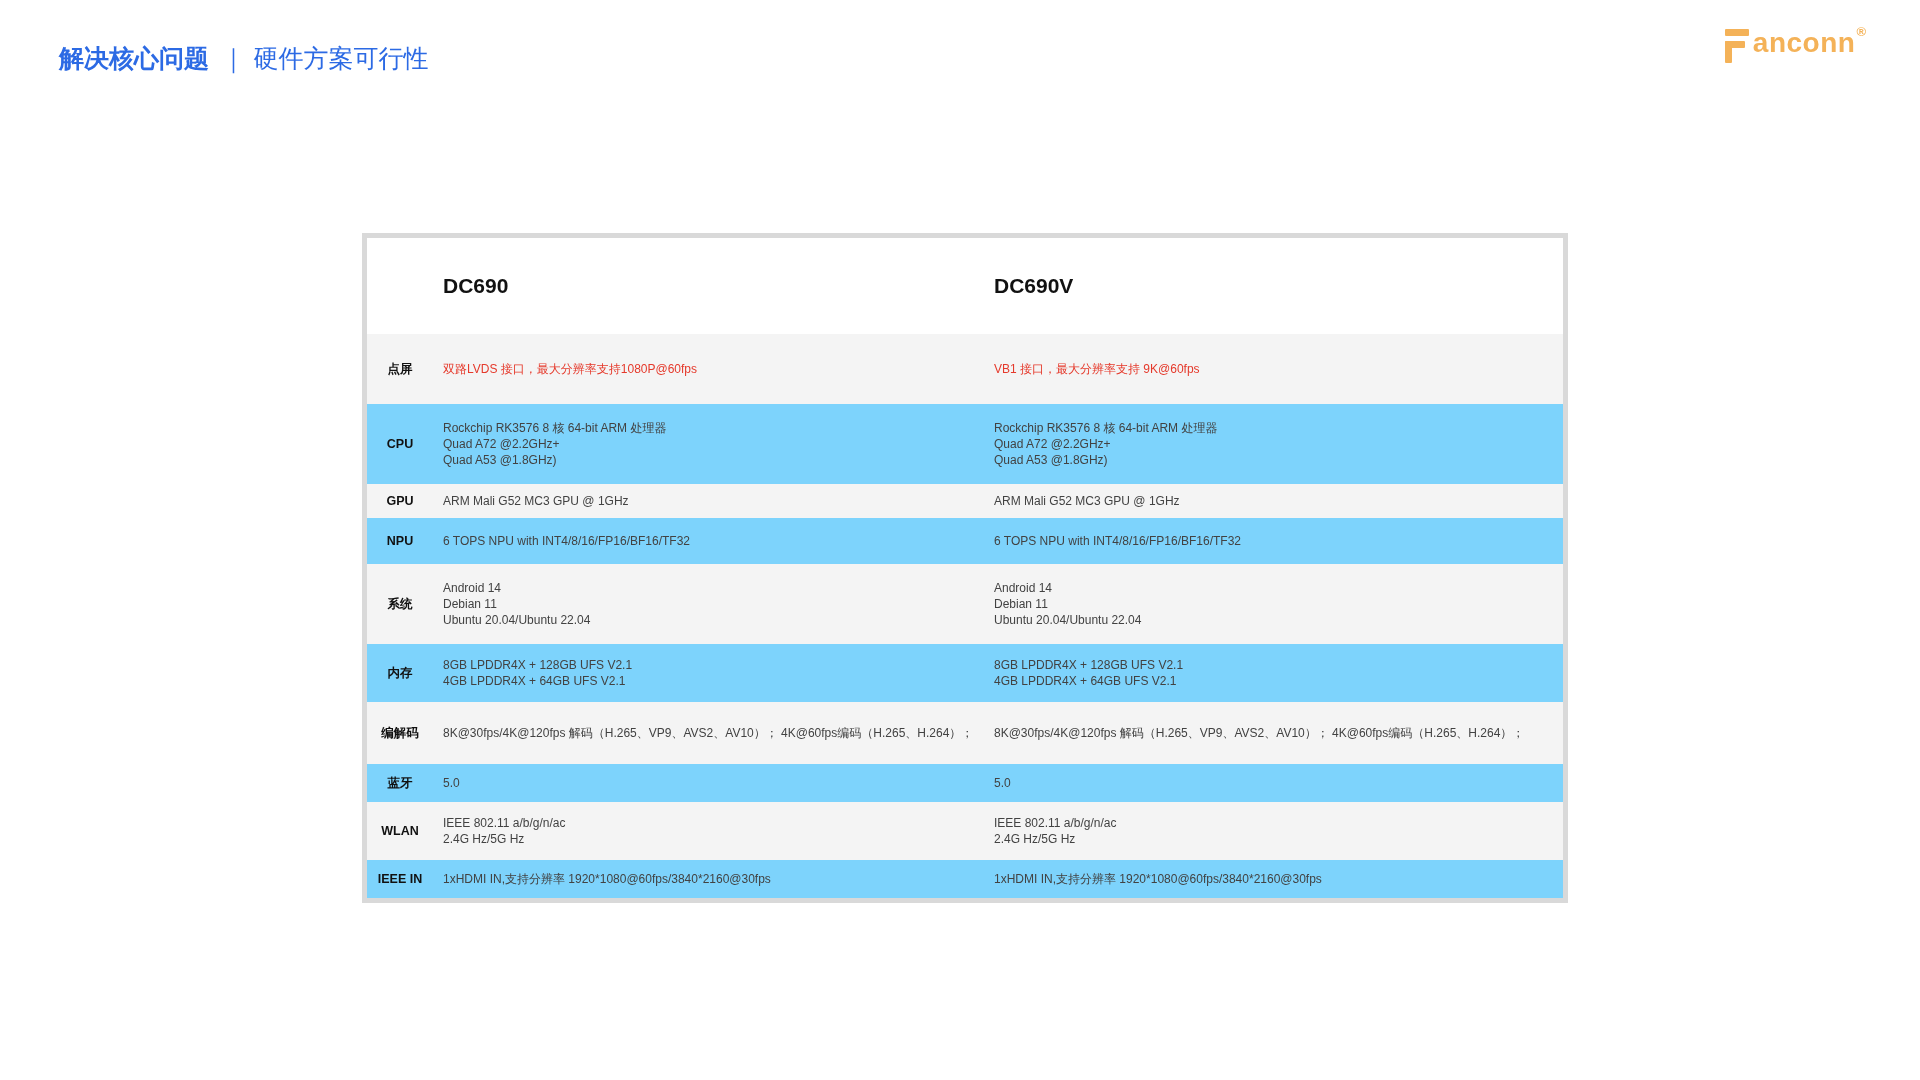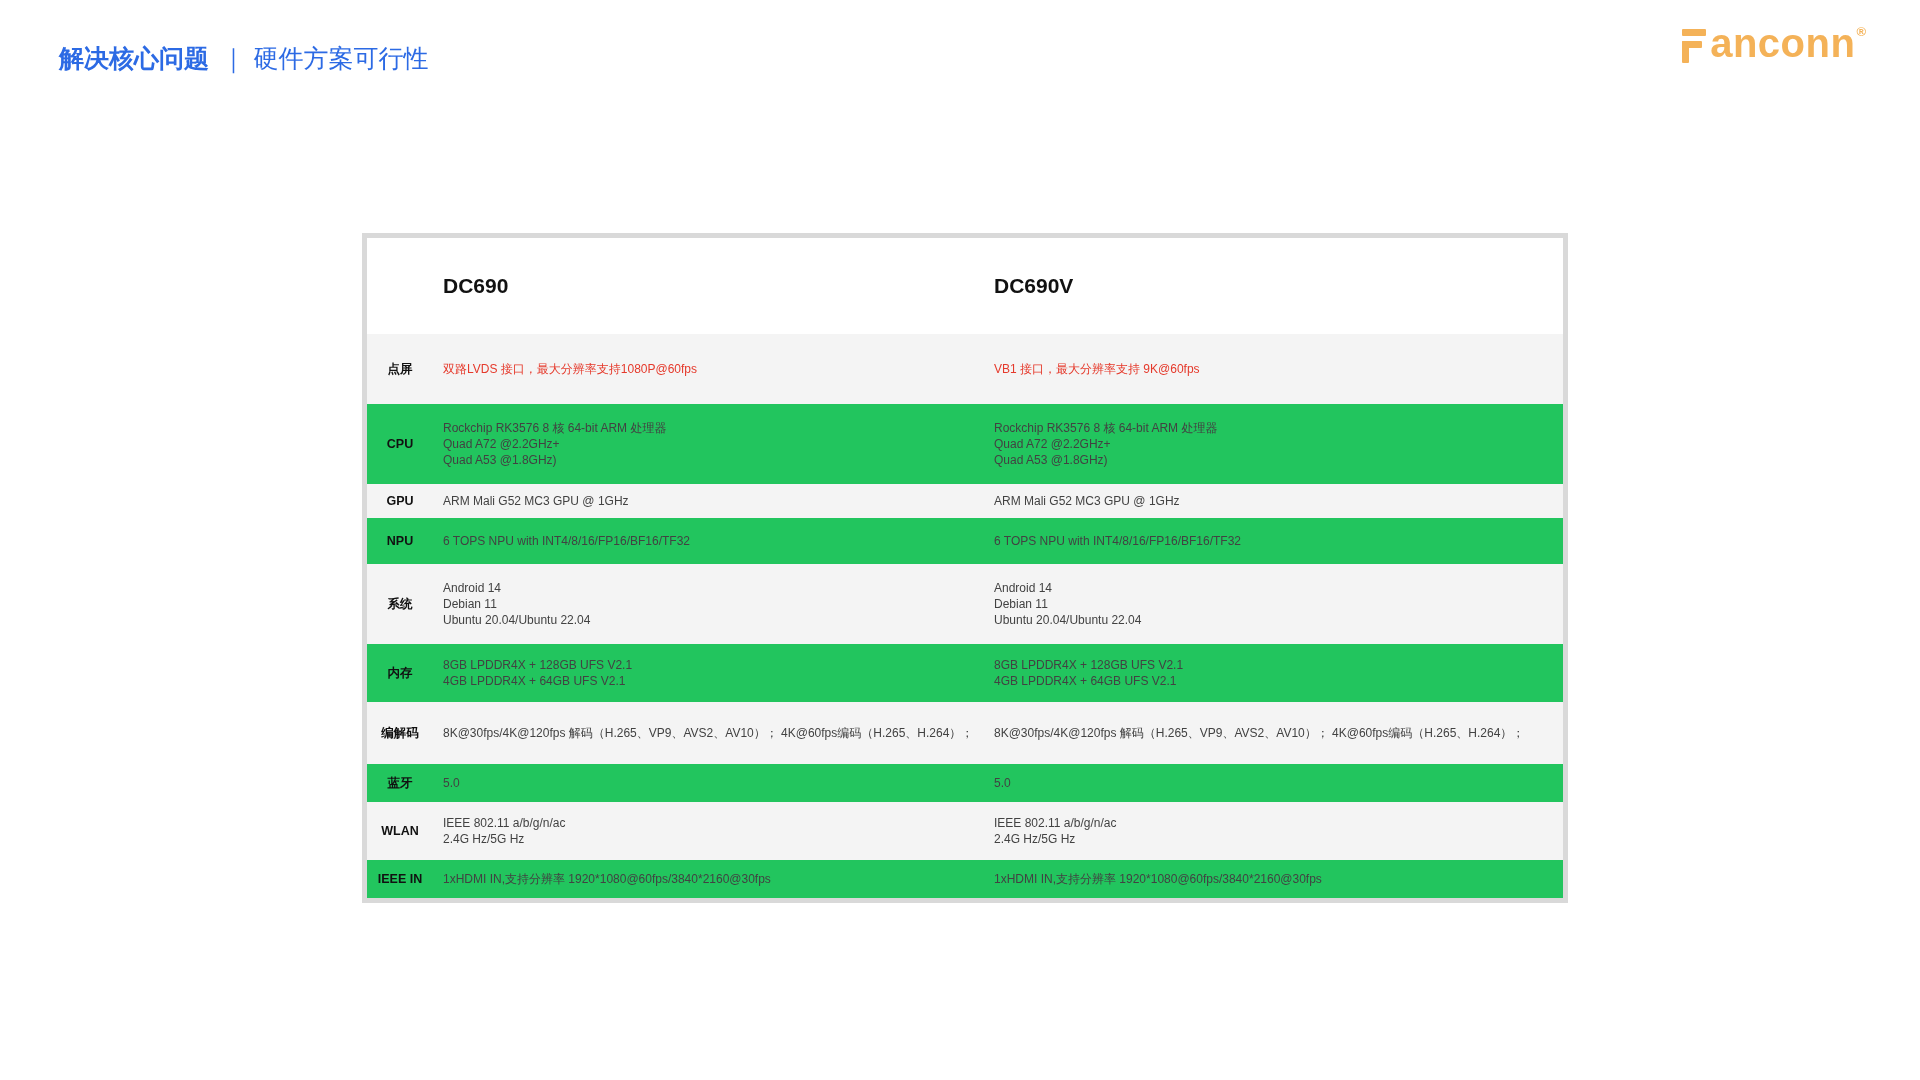--- a/index.html
+++ b/index.html
@@ -48,21 +48,21 @@
     position: absolute; left: 0; top: 12px;
     width: 20px; height: 7px;
     background: #f4b258; border-radius: 1px;
   }
   .logo-f .stem {
     position: absolute; left: 0; top: 12px;
     width: 7px; height: 22px;
     background: #f4b258; border-radius: 1px;
   }
   .brand .brand-rest {
-    font-size: 40px;
+    font-size: 28px;
     font-weight: 700;
     line-height: 34px;
     letter-spacing: 0.5px;
   }
   .brand .brand-reg {
     font-size: 13px;
     font-weight: 700;
     margin-left: 1px;
     margin-top: -2px;
   }
@@ -74,21 +74,21 @@
     width: 1206px;
     box-sizing: border-box;
     background: #d9d9d9;
     padding: 5px;
     display: grid;
     grid-template-columns: 66px 551px 1fr;
     grid-template-rows: 96px 70px 80px 34px 46px 80px 58px 62px 38px 58px 38px;
     gap: 0;
   }
   .cell {
-    background: #22c55e;
+    background: #7dd3fc;
     display: flex;
     overflow: hidden;
   }
   .cell.shaded { background: #f4f4f4; }
   .header-cell {
     background: #ffffff;
     display: flex;
     align-items: center;
     padding-left: 10px;
     font-size: 21px;

